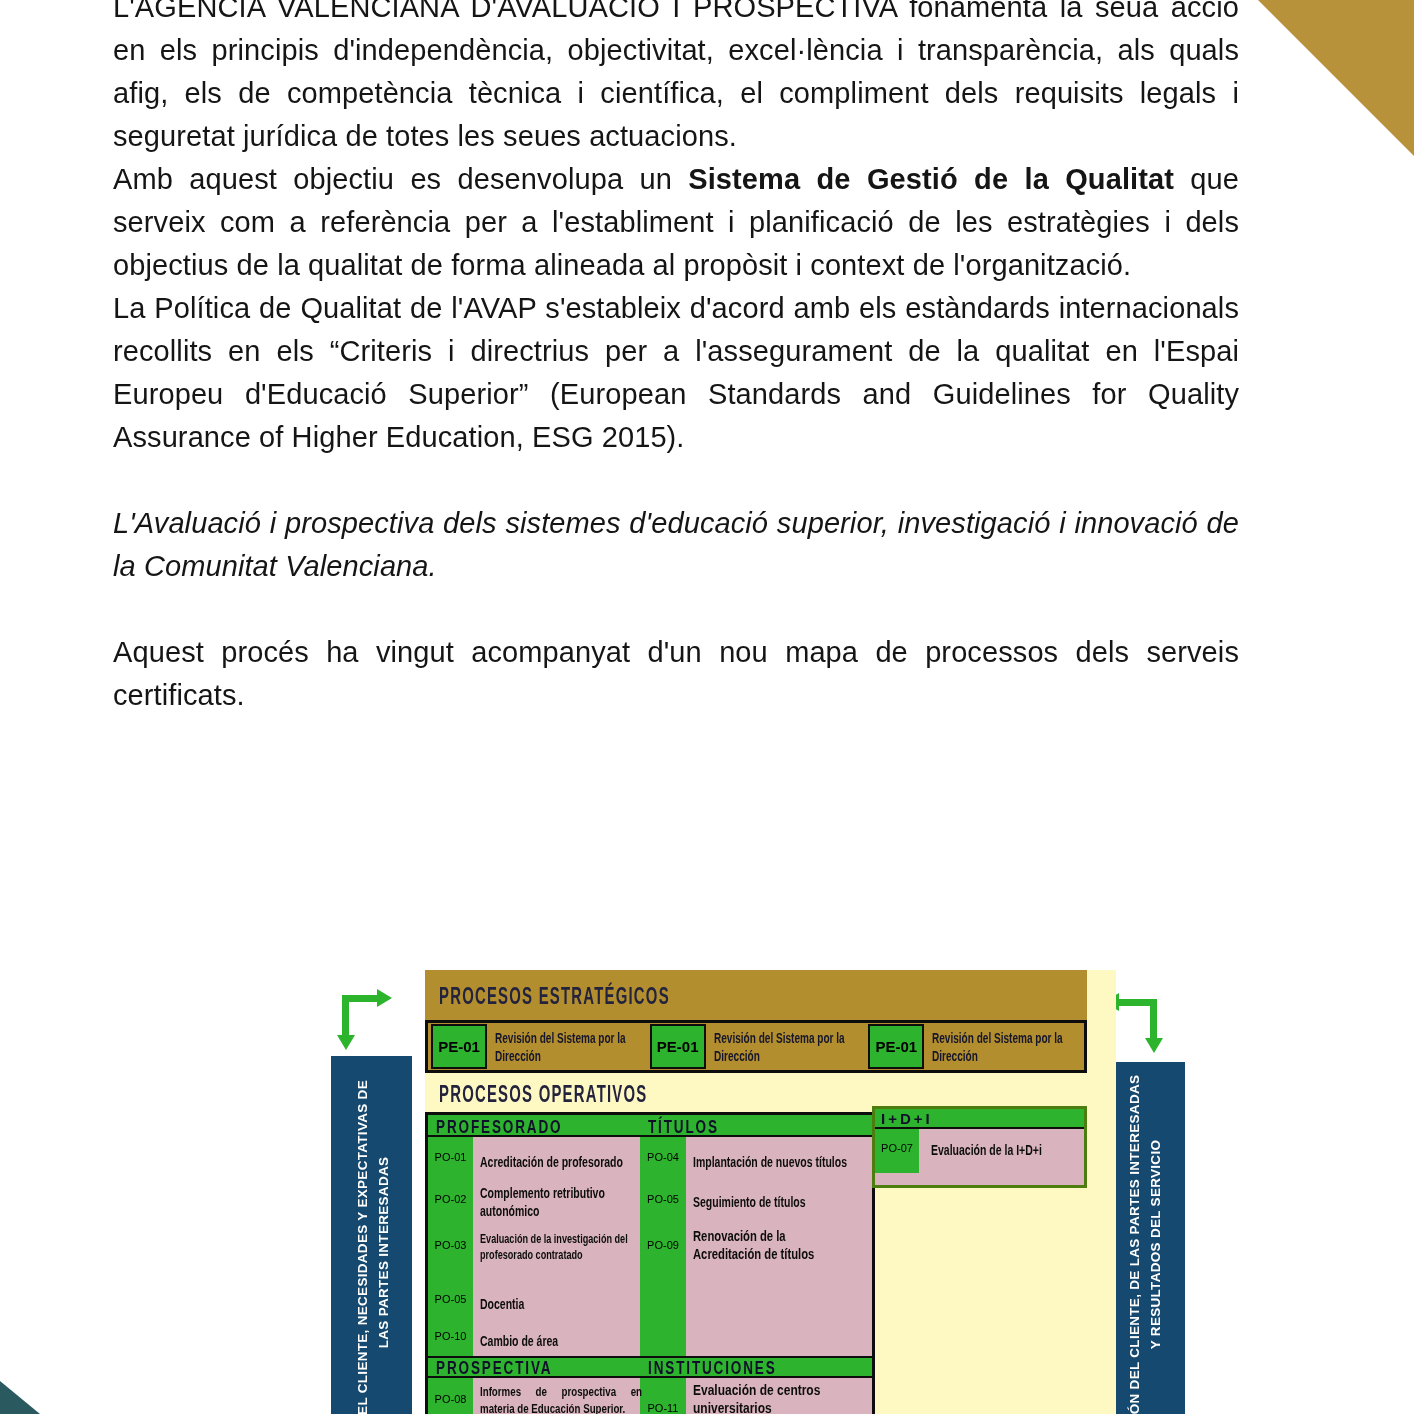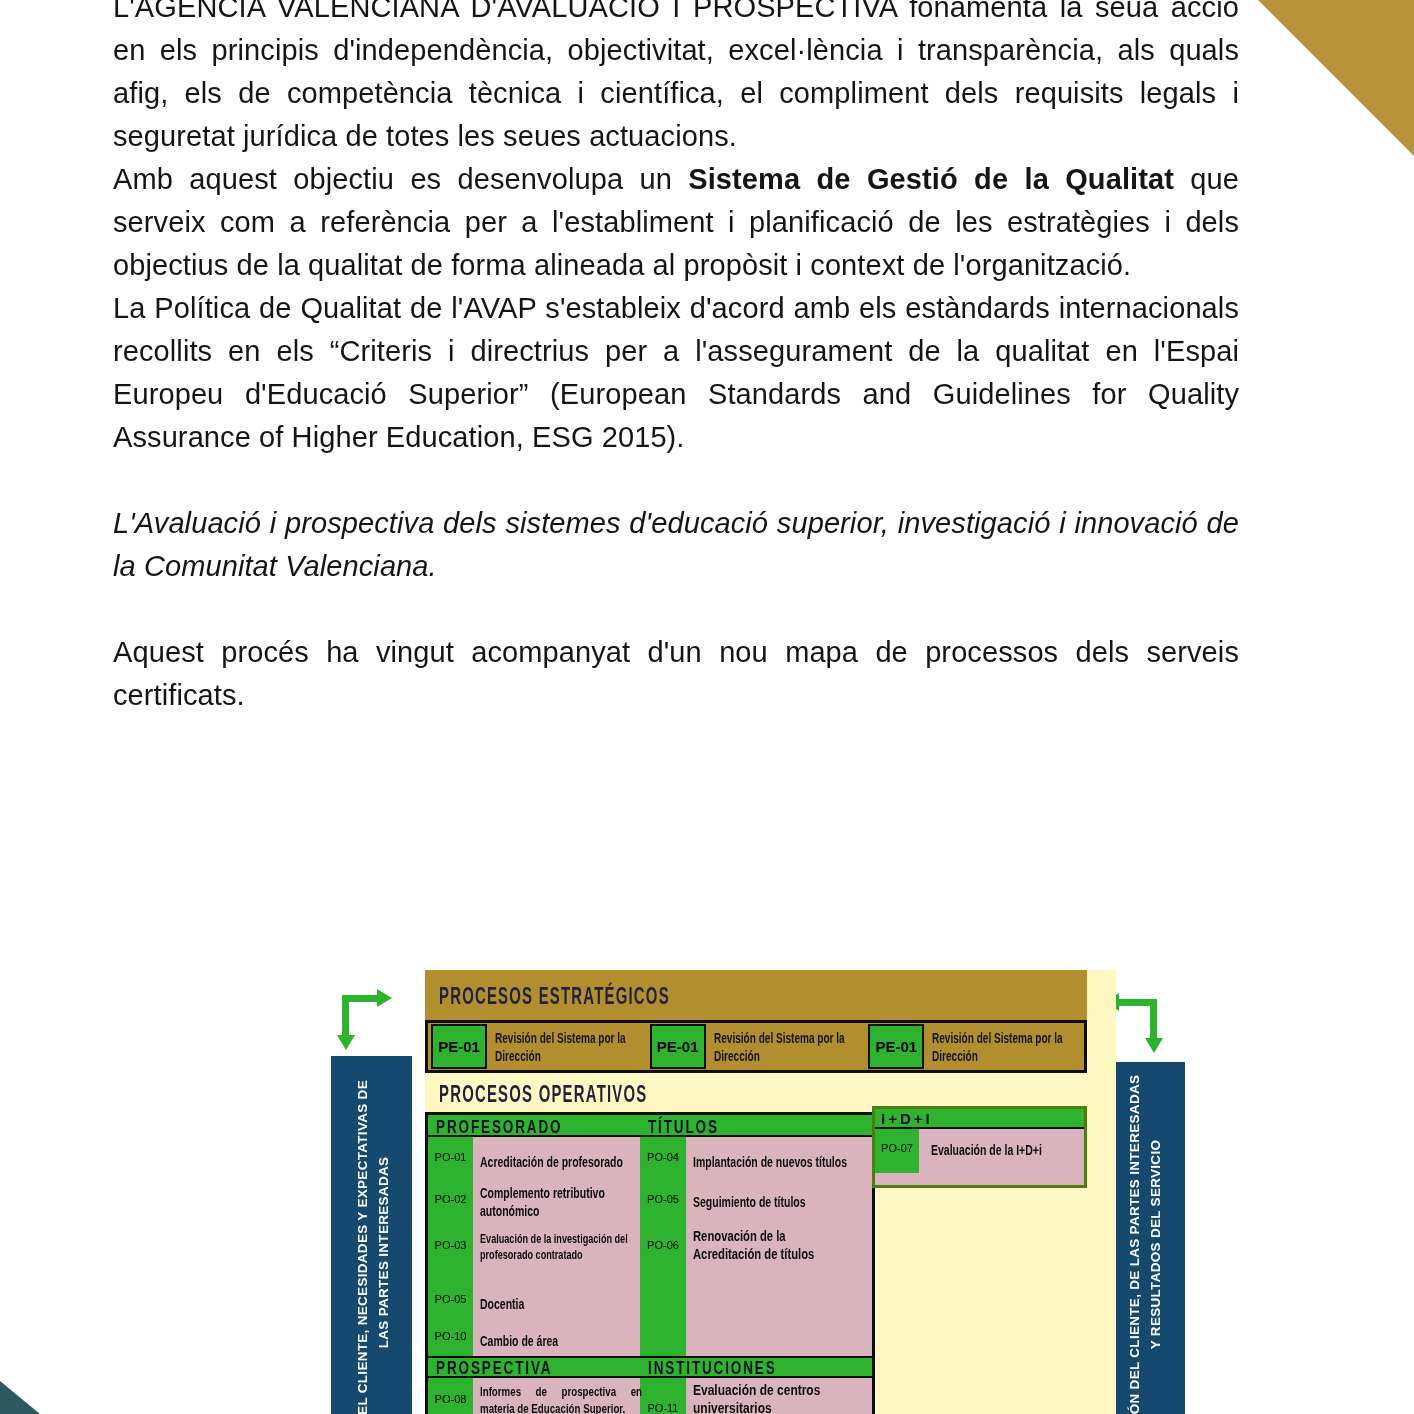--- a/index.html
+++ b/index.html
@@ -173,21 +173,21 @@
       <div class="dsc dA w03">Evaluación de la investigación del profesorado contratado</div>
       <div class="codelbl" style="left:0;top:178px">PO-05</div>
       <div class="dsc dA one" style="top:180px">Docentia</div>
       <div class="codelbl" style="left:0;top:215px">PO-10</div>
       <div class="dsc dA one" style="top:217px">Cambio de área</div>
 
       <div class="codelbl cB" style="top:36px">PO-04</div>
       <div class="dsc dB one" style="top:38px">Implantación de nuevos títulos</div>
       <div class="codelbl cB" style="top:78px">PO-05</div>
       <div class="dsc dB one" style="top:78px">Seguimiento de títulos</div>
-      <div class="codelbl cB" style="top:124px">PO-06</div>
+      <div class="codelbl cB" style="top:124px">PO-09</div>
       <div class="dsc dB w06">Renovación de la Acreditación de títulos</div>
 
       <div class="gh-row mid"></div>
       <div class="gh a" style="top:243px">PROSPECTIVA</div>
       <div class="gh b" style="top:243px">INSTITUCIONES</div>
 
       <div class="codelbl" style="left:0;top:278px">PO-08</div>
       <div class="dsc dA w08">Informes de prospectiva en materia de Educación Superior.</div>
       <div class="codelbl cB" style="top:287px">PO-11</div>
       <div class="dsc dB w11">Evaluación de centros universitarios</div>

